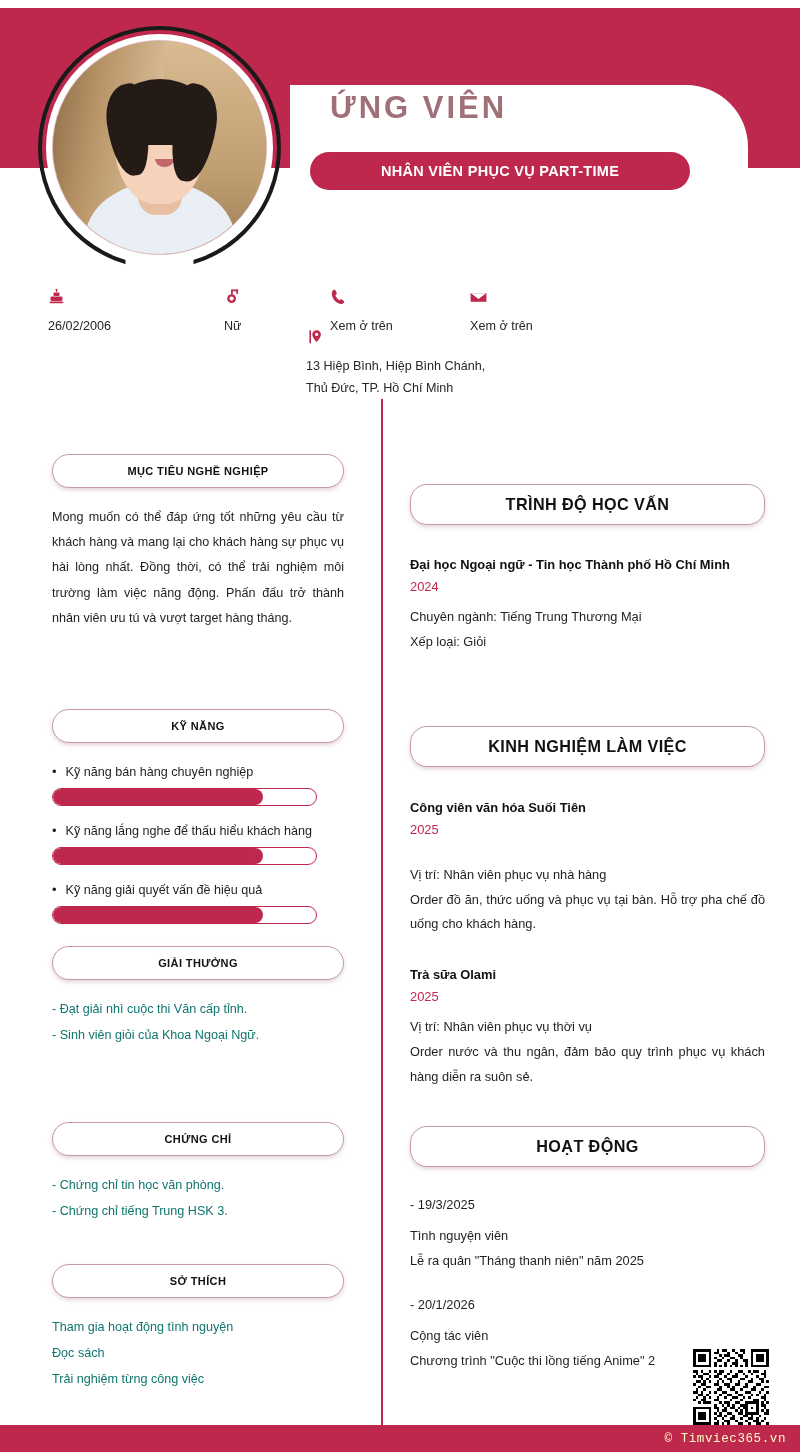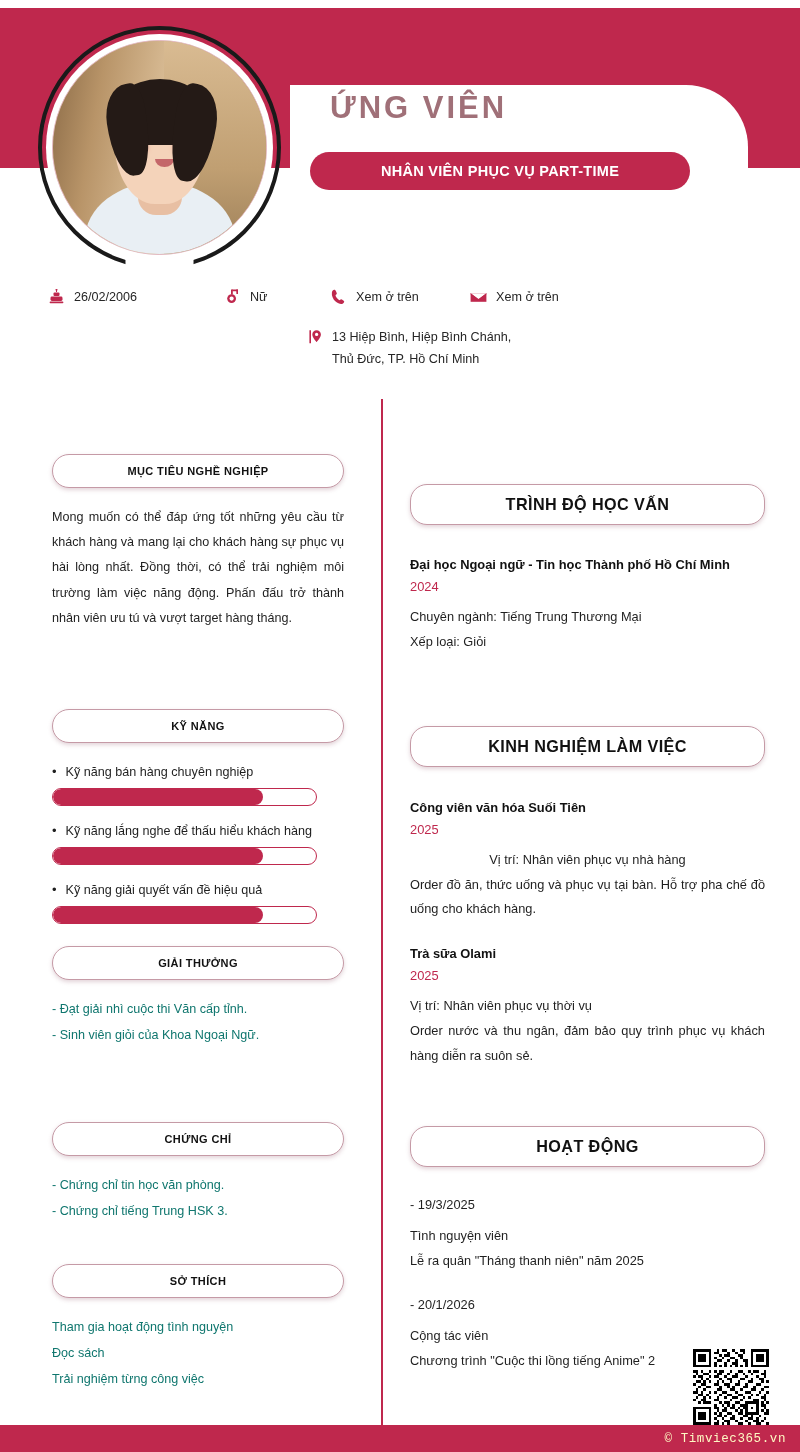--- a/index.html
+++ b/index.html
@@ -203,20 +203,21 @@
     width: 800px;
   }
   .contact-item {
     position: absolute;
     display: flex;
     align-items: flex-start;
     gap: 9px;
     font-size: 12.6px;
     color: #262626;
     line-height: 1.75;
+    flex-direction: column;
   }
   .c-dob  { left: 48px;  top: 0; }
   .c-sex  { left: 224px; top: 0; }
   .c-tel  { left: 330px; top: 0; }
   .c-mail { left: 470px; top: 0; }
   .c-addr { left: 306px; top: 40px; }
   .c-ico {
     width: 17px; height: 18px;
     display: inline-flex;
     align-items: center;
@@ -527,25 +528,25 @@
         <div class="entry-line">Xếp loại: Giỏi</div>
       </div>
     </div>
 
     <div class="sec" style="position:absolute; left:0; top:726px; width:355px;">
       <div class="pill">KINH NGHIỆM LÀM VIỆC</div>
 
       <div style="margin-top:31px;">
         <div class="entry-title">Công viên văn hóa Suối Tiên</div>
         <div class="entry-year">2025</div>
-        <div class="entry-line" style="margin-top:7px;text-align:center;">Vị trí: Nhân viên phục vụ nhà hàng</div>
+        <div class="entry-line" style="margin-top:22px;">Vị trí: Nhân viên phục vụ nhà hàng</div>
         <div class="entry-desc">Order đồ ăn, thức uống và phục vụ tại bàn. Hỗ trợ pha chế đồ uống cho khách hàng.</div>
       </div>
 
-      <div style="margin-top:22px;">
+      <div style="margin-top:28px;">
         <div class="entry-title">Trà sữa Olami</div>
         <div class="entry-year">2025</div>
         <div class="entry-line" style="margin-top:7px;">Vị trí: Nhân viên phục vụ thời vụ</div>
         <div class="entry-desc">Order nước và thu ngân, đảm bảo quy trình phục vụ khách hàng diễn ra suôn sẻ.</div>
       </div>
     </div>
 
     <div class="sec" style="position:absolute; left:0; top:1126px; width:355px;">
       <div class="pill">HOẠT ĐỘNG</div>
 

